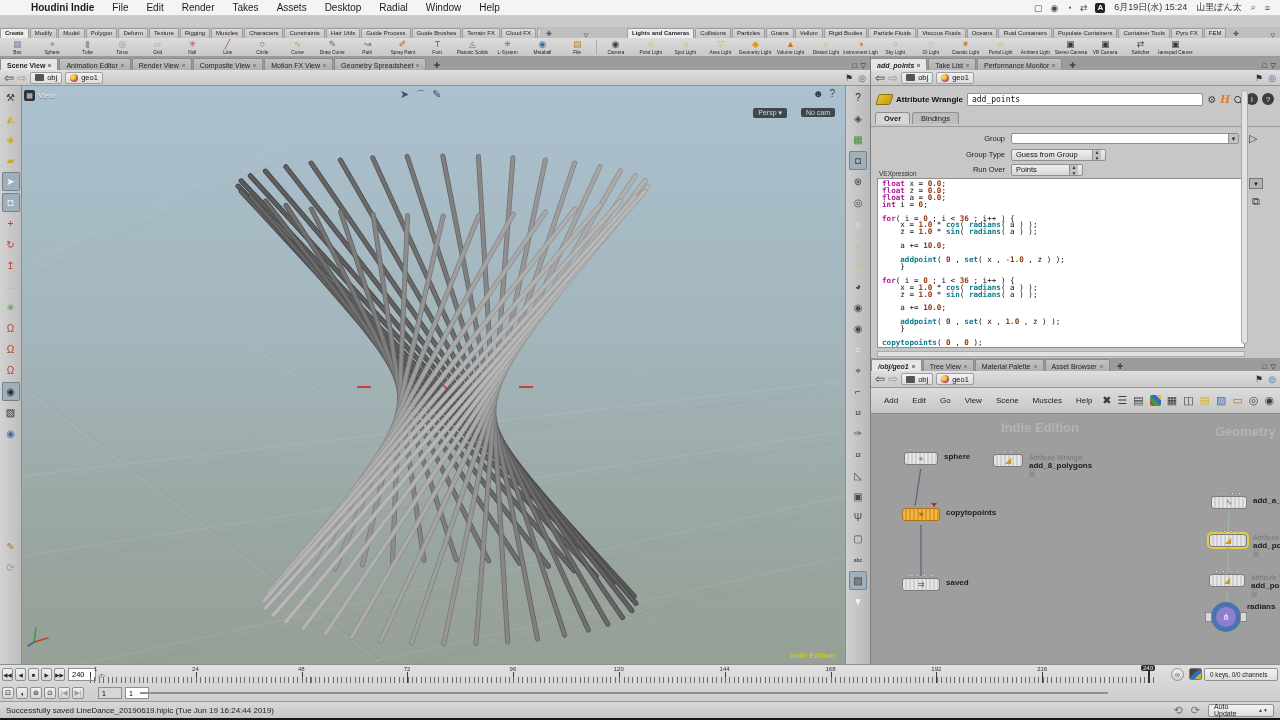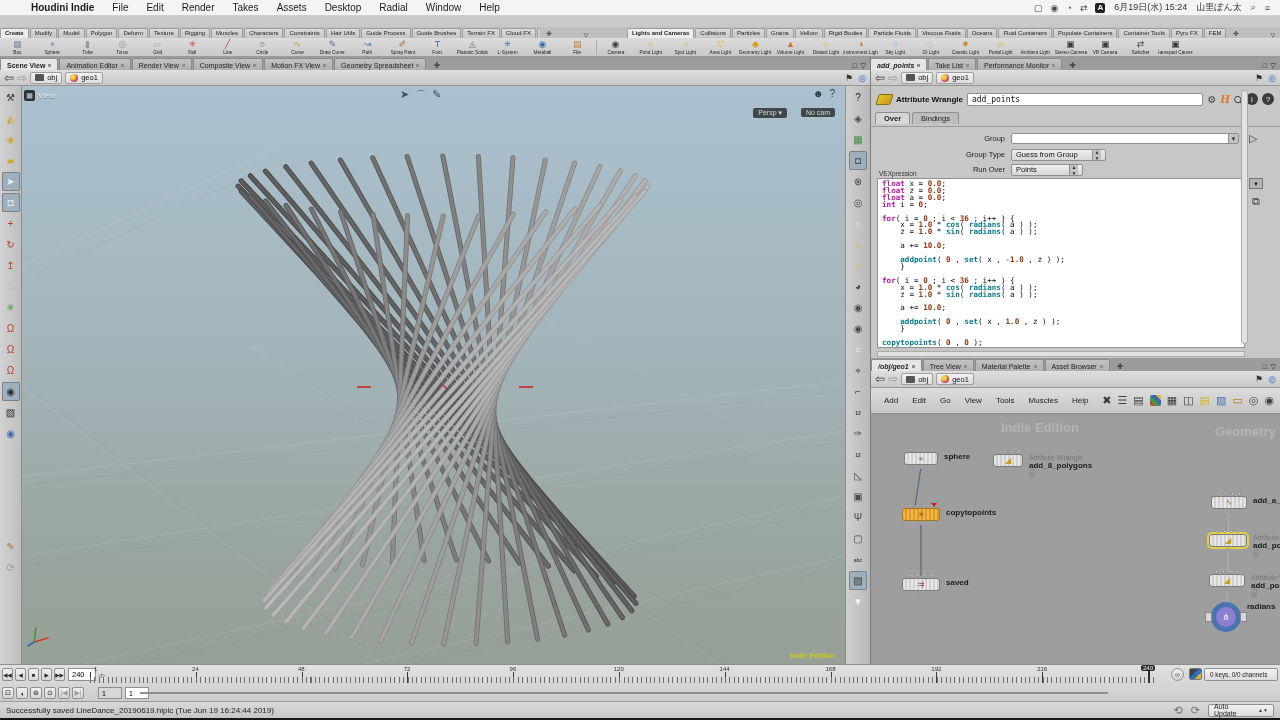--- a/index.html
+++ b/index.html
@@ -726,21 +726,21 @@
       <span>⚑</span>
       <span class="target">◎</span>
     </span>
   </div>
   <div class="netmenu">
     <span id="net-menu-items" style="display:flex;">
         <span class="nm-item">Add</span>
         <span class="nm-item">Edit</span>
         <span class="nm-item">Go</span>
         <span class="nm-item">View</span>
-        <span class="nm-item">Tools</span>
+        <span class="nm-item">Scene</span>
         <span class="nm-item">Muscles</span>
         <span class="nm-item">Help</span>
       </span>
     <span class="nm-icons" id="net-menu-icons">
         <span class="nm-icon ">✖</span>
         <span class="nm-icon ">☰</span>
         <span class="nm-icon ">▤</span>
         <span class="nm-icon multi"></span>
         <span class="nm-icon ">▦</span>
         <span class="nm-icon ">◫</span>

